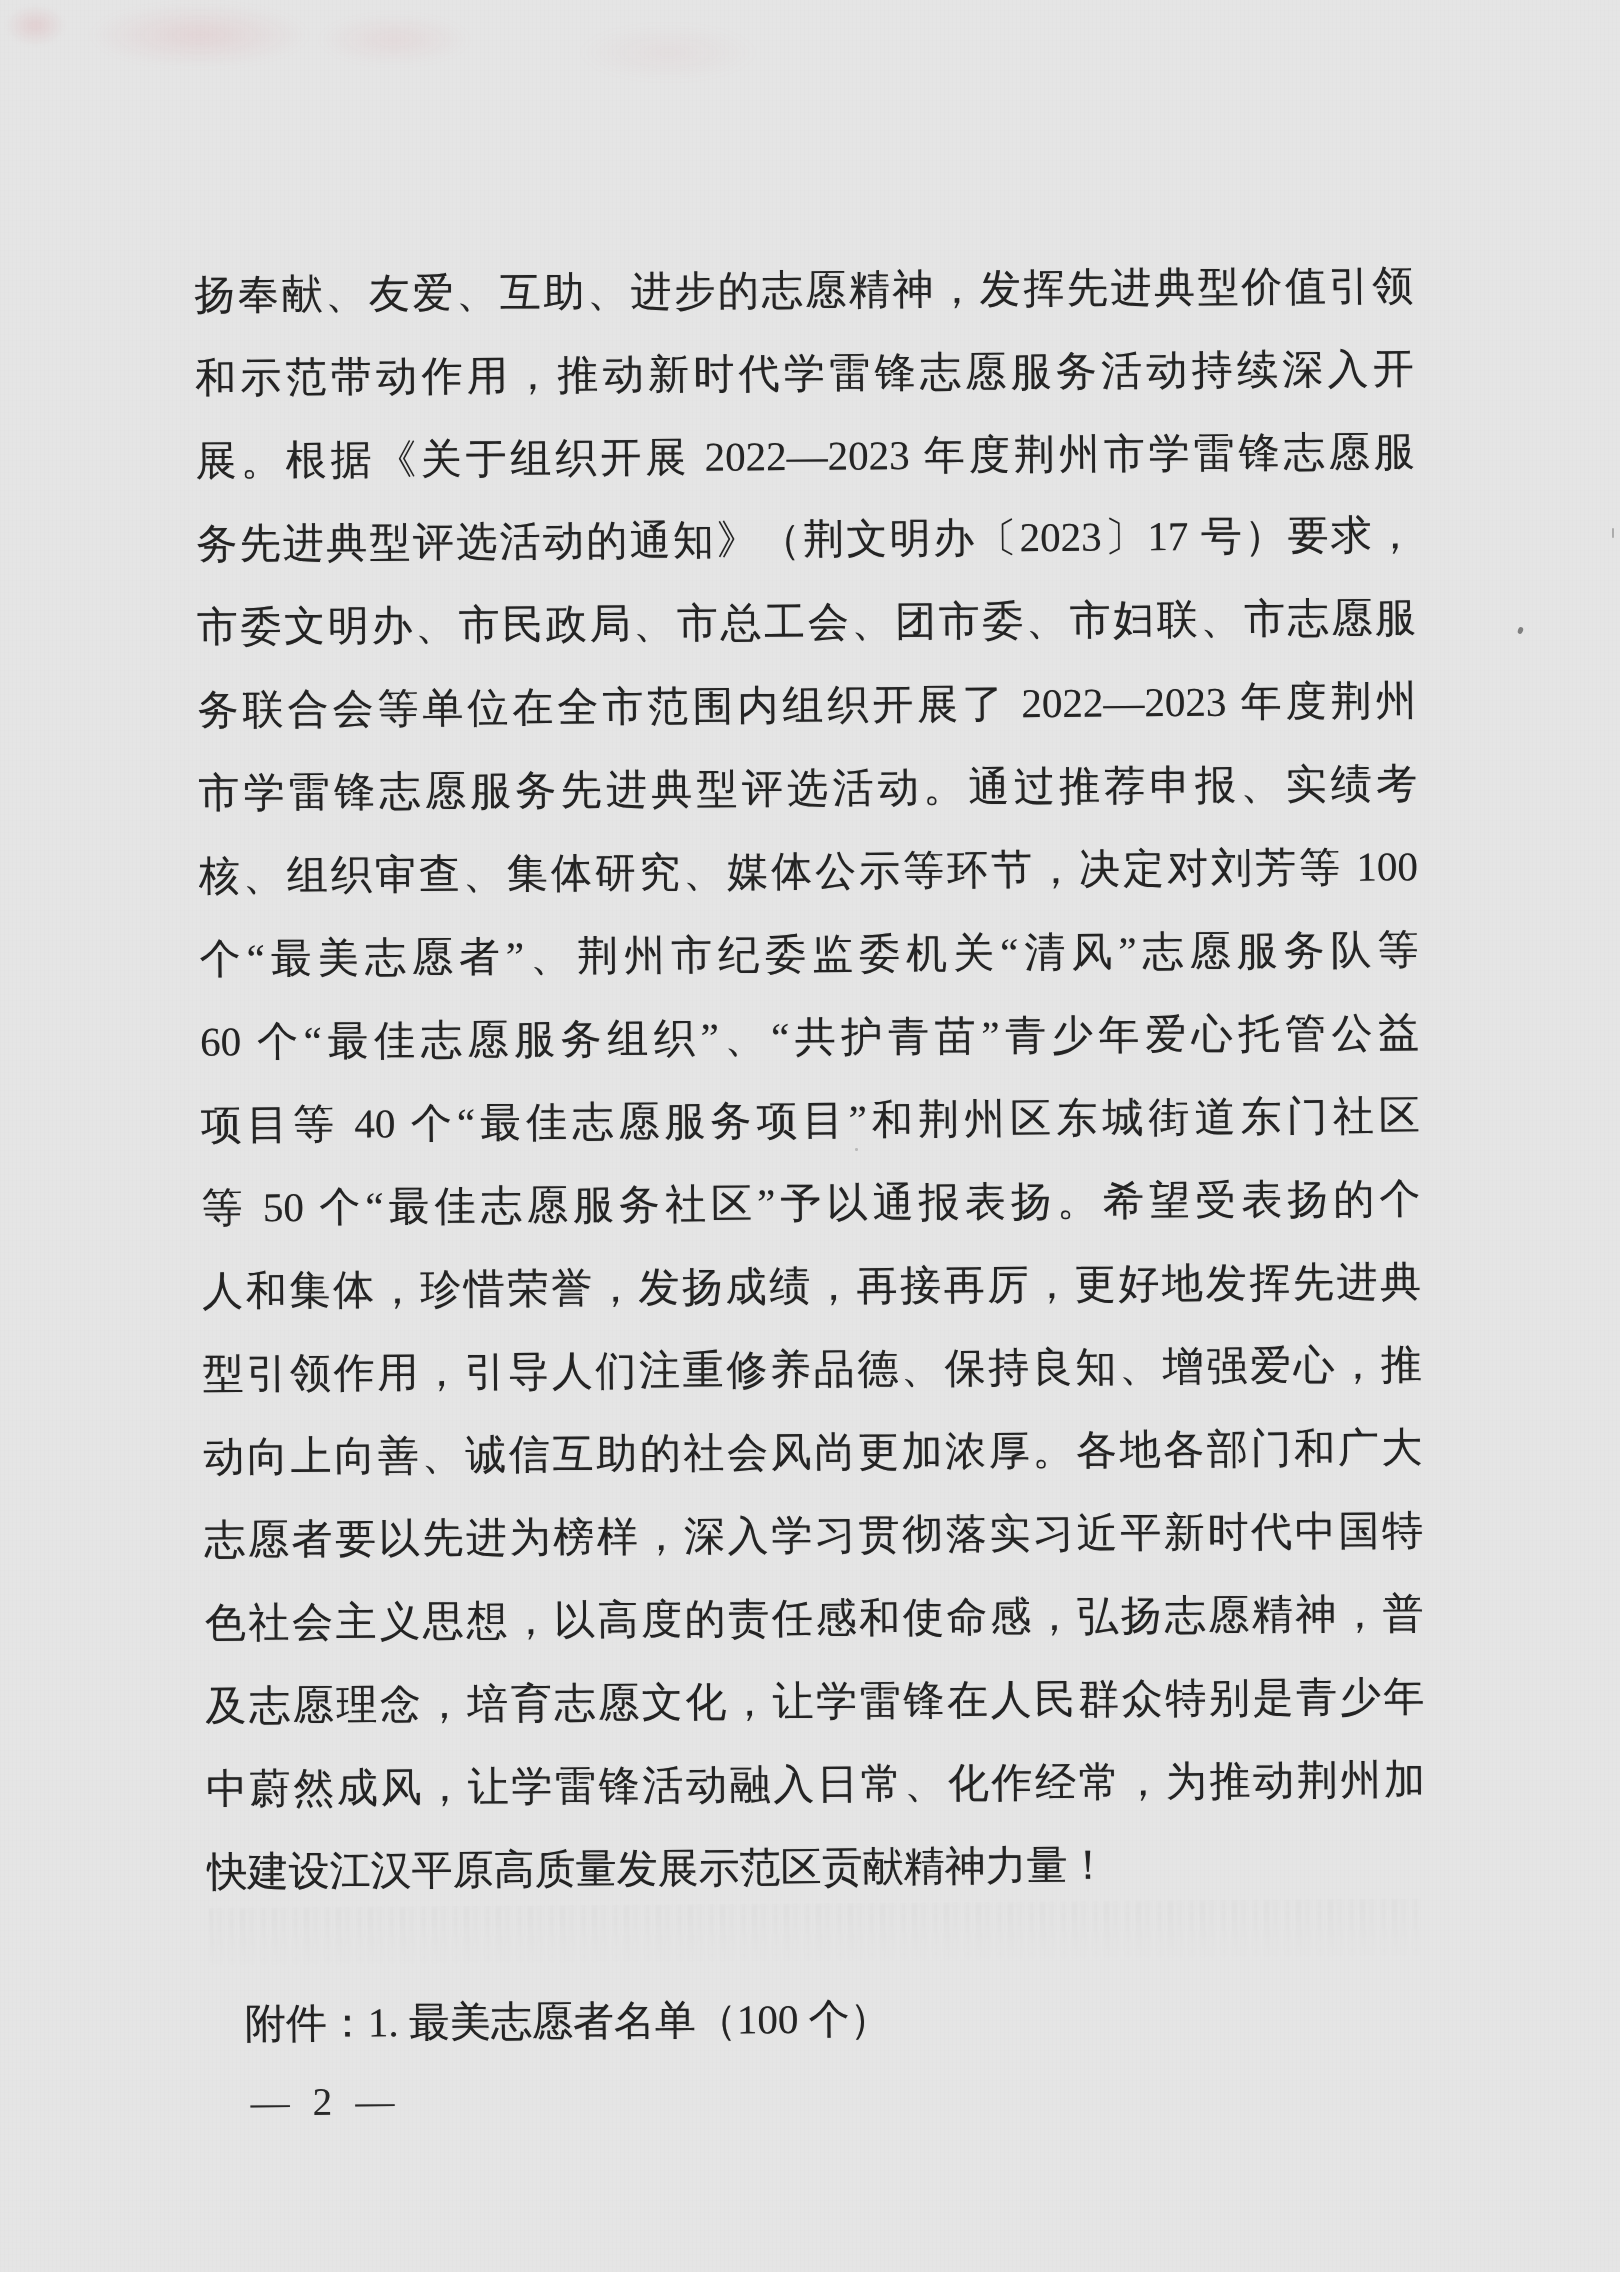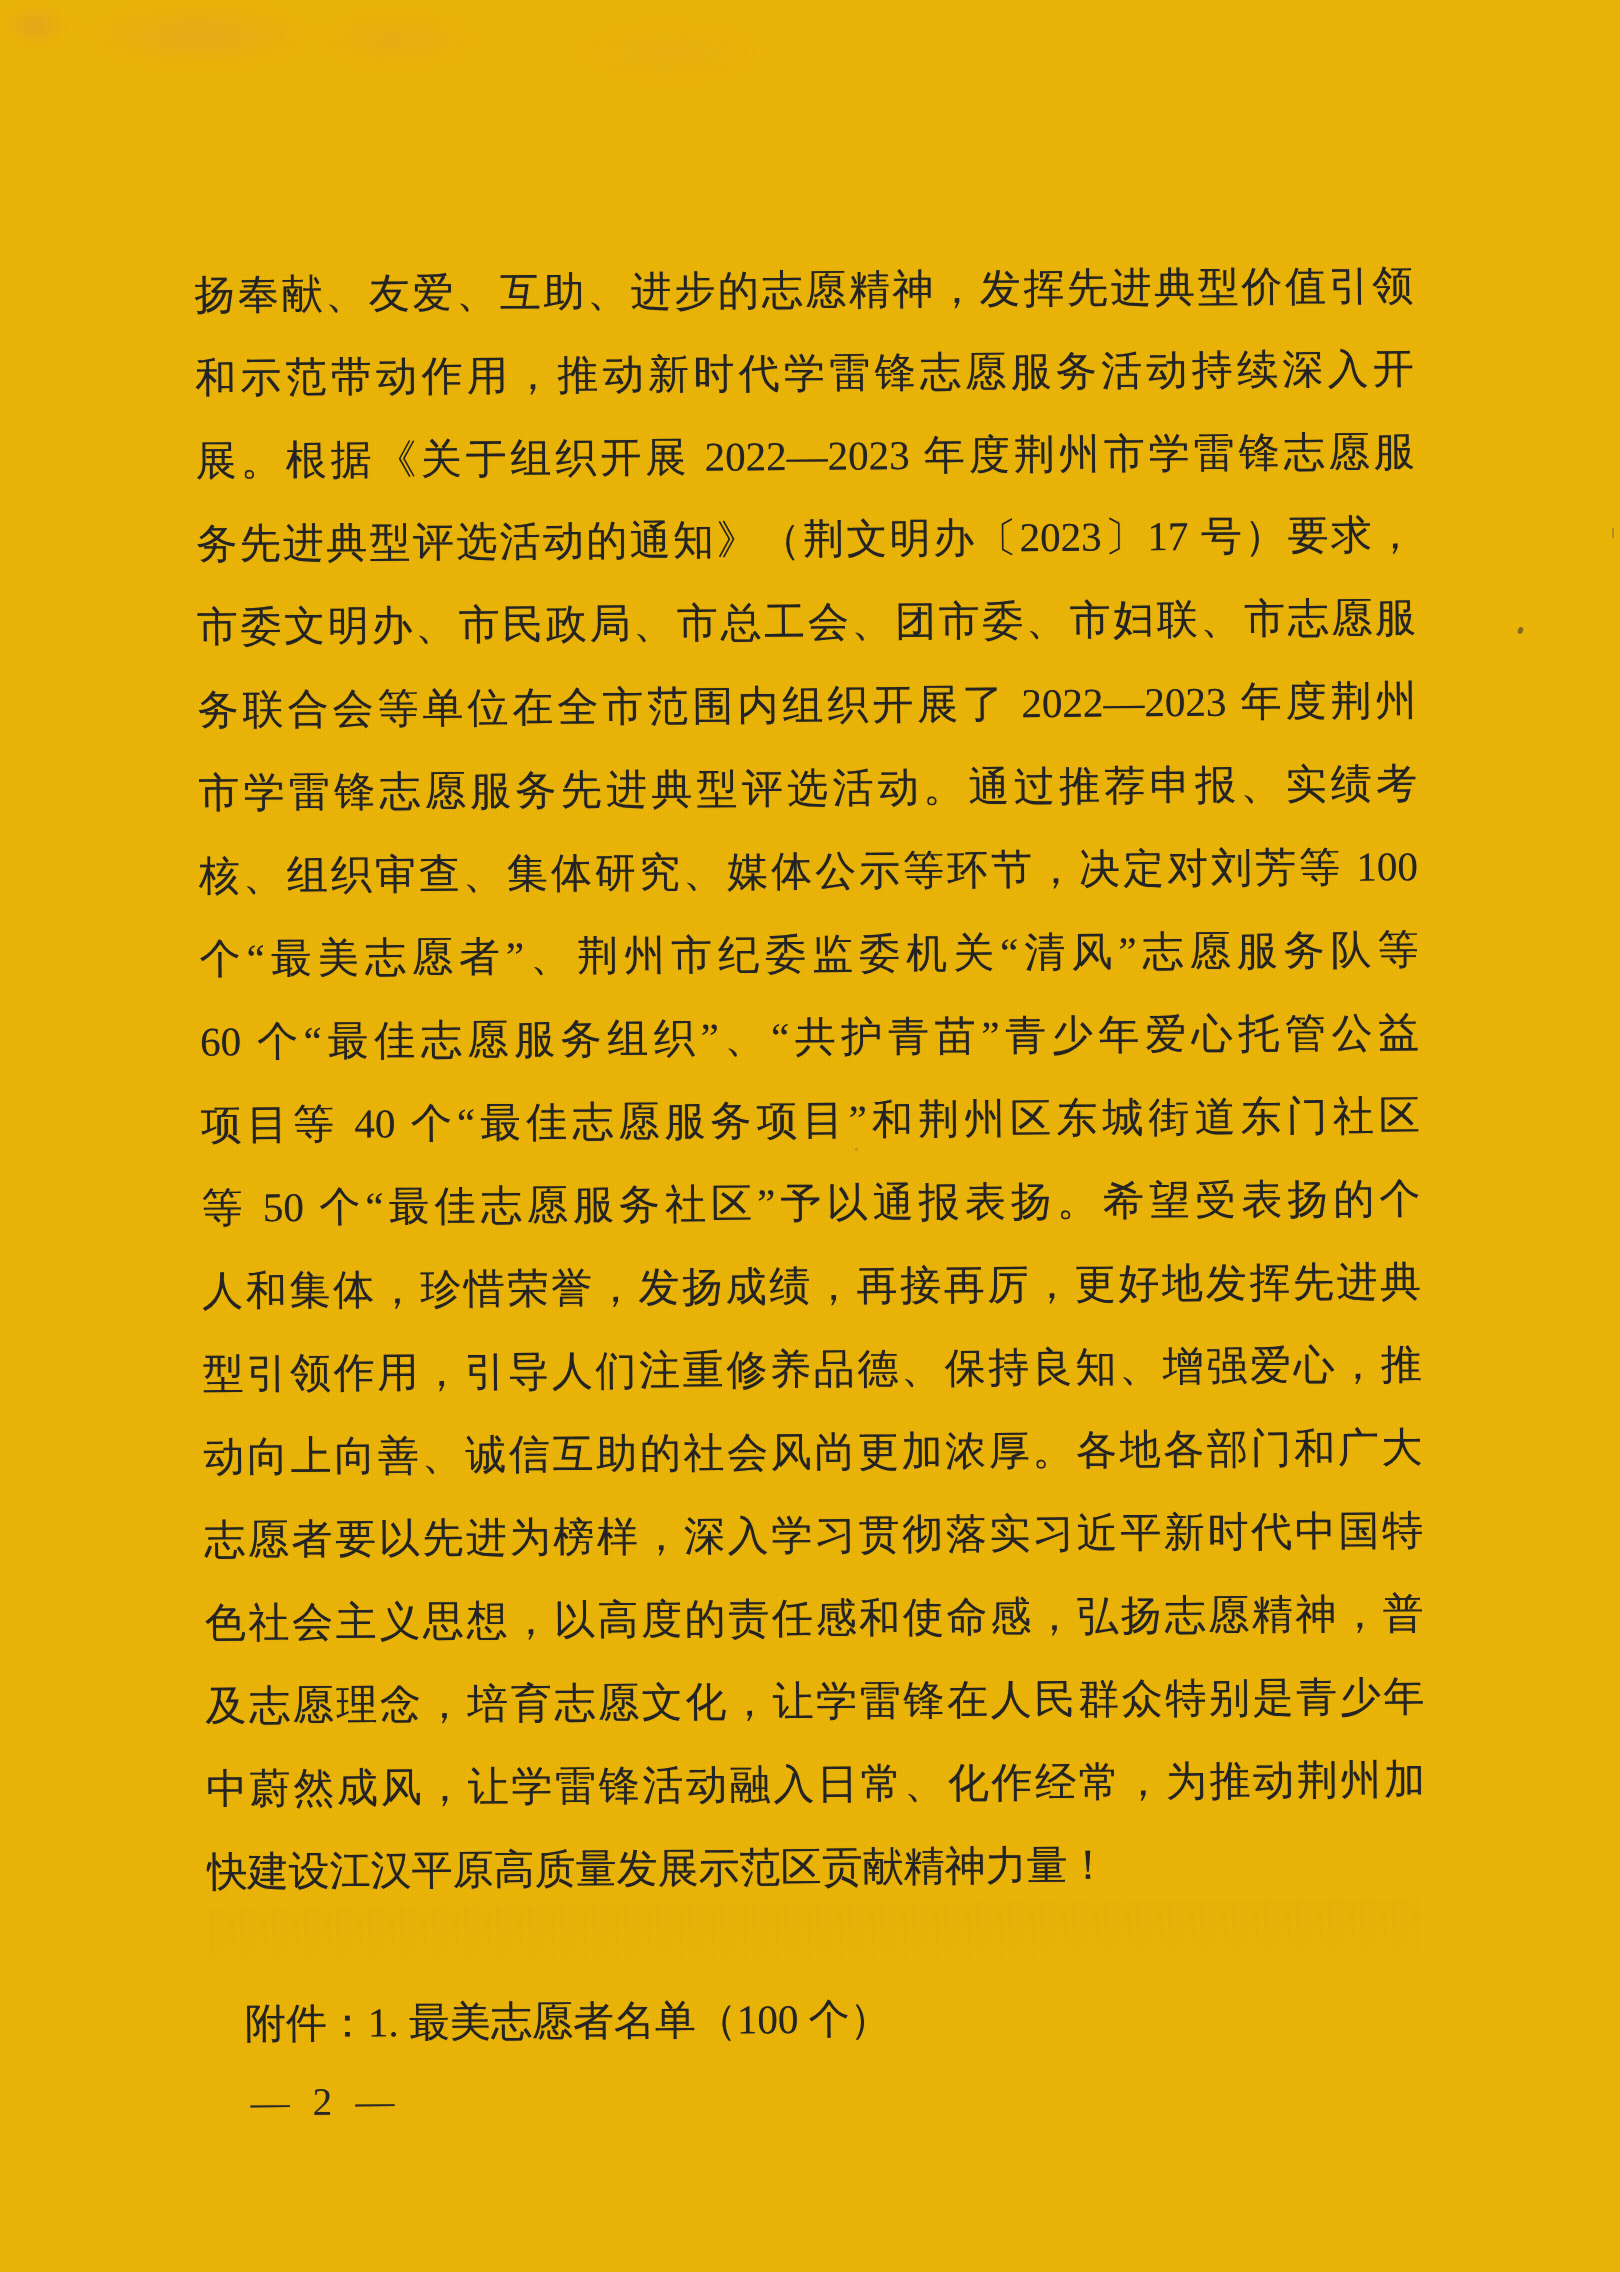--- a/index.html
+++ b/index.html
@@ -4,21 +4,21 @@
 <style>
   html, body {
     margin: 0;
     padding: 0;
     background: #ffffff;
   }
   .page {
     position: relative;
     width: 1620px;
     height: 2273px;
-    background: #eab308;
+    background: #e5e5e5;
     overflow: hidden;
     font-family: "Liberation Serif", "DejaVu Serif", serif;
   }
   
   .noise {
     position: absolute;
     inset: 0;
     background-image:
       repeating-linear-gradient(90deg, rgba(0,0,0,0.016) 0 0.7px, transparent 0.7px 4px),
       repeating-linear-gradient(0deg, rgba(0,0,0,0.008) 0 1.4px, transparent 1.4px 6px);

